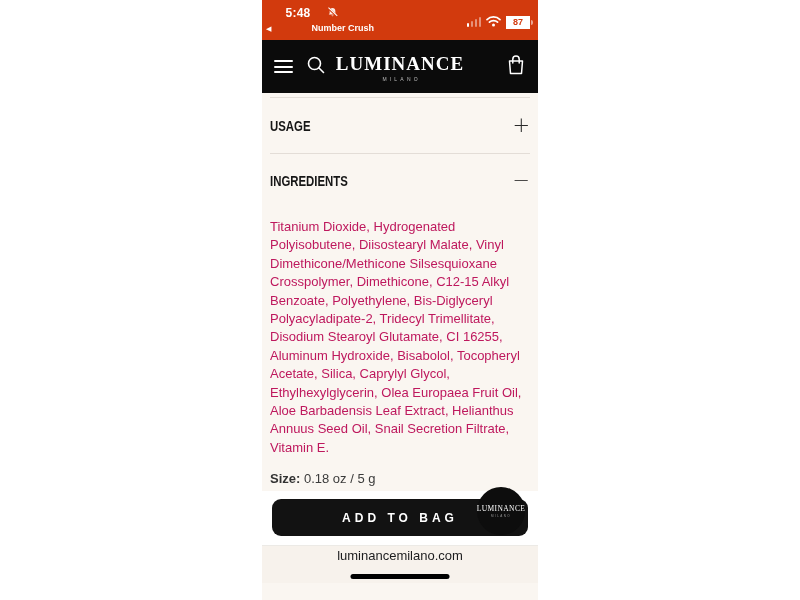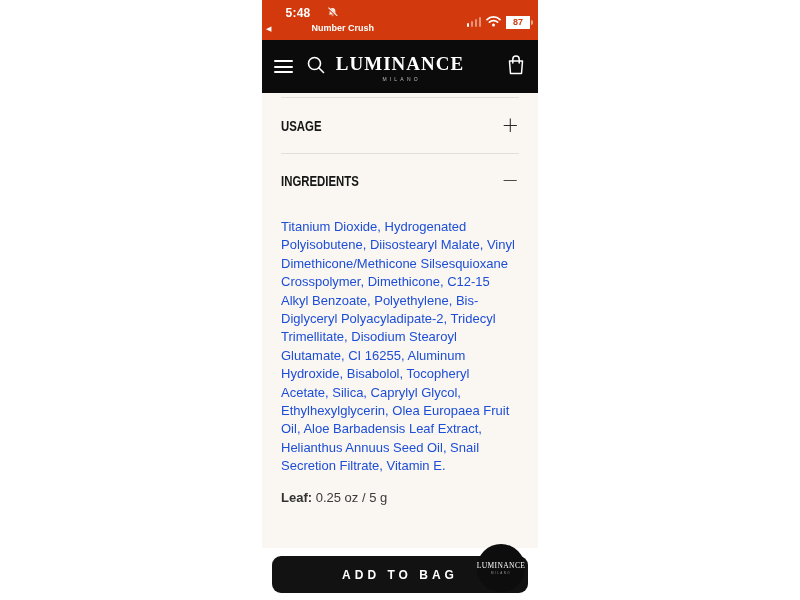--- a/index.html
+++ b/index.html
@@ -38,31 +38,31 @@
   .hamburger { width:19px; height:13px; display:flex; flex-direction:column; justify-content:space-between; }
   .hamburger i { display:block; height:2px; background:#fff; border-radius:1px; }
   .search-wrap { margin-left:13px; }
   .brand-block { position:absolute; left:50%; top:50%; transform:translate(-50%,-50%); text-align:center; }
   .brand { font-family:"Liberation Serif", serif; color:#fff; font-size:19px; letter-spacing:1px;
            font-weight:600; white-space:nowrap; }
   .brand-sub { font-size:5px; color:#bdbdbd; letter-spacing:3.2px; margin-top:1px; text-indent:3.2px; }
   .bag-wrap { margin-left:auto; }
 
   
-  .content { height:455px; background:#faf6f1; padding:0 19px; overflow:hidden; flex:none; }
+  .content { height:398px; background:#faf6f1; padding:0 8px; overflow:hidden; flex:none; }
   .rule { border:none; border-top:1px solid #e3ddd7; height:0; }
   .rule-top { margin-top:4px; }
   .acc-row { height:55px; display:flex; align-items:center; justify-content:space-between; }
   .acc-row.short { height:52px;gap:47px; }
   .cond-heading { display:inline-block; font-weight:700; font-size:15px; color:#161616;
                   letter-spacing:0; transform:scaleX(.76); transform-origin:left center;
                   white-space:nowrap; }
   .acc-toggle { font-size:21px; font-weight:300; color:#2a2a2a; line-height:1;
                 font-family:"DejaVu Sans", sans-serif; }
-  .ingredients-text { margin-top:12px; font-size:13px; line-height:18.4px; color:#1d4ed8; }
+  .ingredients-text { margin-top:12px; font-size:13px; line-height:18.4px; color:#be185d; }
   .size-line { margin-top:14px; font-size:13px; color:#3b3b3b; }
   .size-label { font-weight:700; color:#333; }
 
   
   .cta-area { height:54px; background:#ffffff; flex:none; position:relative; padding:8px 10px 0; }
   .add-btn { width:100%; height:37px; background:#121212; border:none; border-radius:9px;
              color:#fff; font-size:12px; letter-spacing:4px; font-weight:600;
              font-family:"Liberation Sans", sans-serif; cursor:pointer; }
   .logo-badge { position:absolute; right:13px; top:-4px; width:48px; height:48px;
                 background:#0d0d0d; border-radius:50%; display:flex; flex-direction:column;
@@ -162,21 +162,21 @@
 
       <hr class="rule">
 
       <div class="acc-row short">
         <span class="cond-heading">INGREDIENTS</span>
         <span class="acc-toggle">−</span>
       </div>
 
       <p class="ingredients-text">Titanium Dioxide, Hydrogenated Polyisobutene, Diisostearyl Malate, Vinyl Dimethicone/Methicone Silsesquioxane Crosspolymer, Dimethicone, C12-15 Alkyl Benzoate, Polyethylene, Bis-Diglyceryl Polyacyladipate-2, Tridecyl Trimellitate, Disodium Stearoyl Glutamate, CI 16255, Aluminum Hydroxide, Bisabolol, Tocopheryl Acetate, Silica, Caprylyl Glycol, Ethylhexylglycerin, Olea Europaea Fruit Oil, Aloe Barbadensis Leaf Extract, Helianthus Annuus Seed Oil, Snail Secretion Filtrate, Vitamin E.</p>
 
-      <p class="size-line"><span class="size-label">Leaf:</span><span> 0.25 oz / 5 g</span></p>
+      <p class="size-line"><span class="size-label">Size:</span><span> 0.18 oz / 5 g</span></p>
 
     </div>
 
     <div class="cta-area">
       <button class="add-btn">ADD TO BAG</button>
       <div class="logo-badge">
         <span class="lb-brand">LUMINANCE</span>
         <span class="lb-sub">MILANO</span>
       </div>
     </div>

